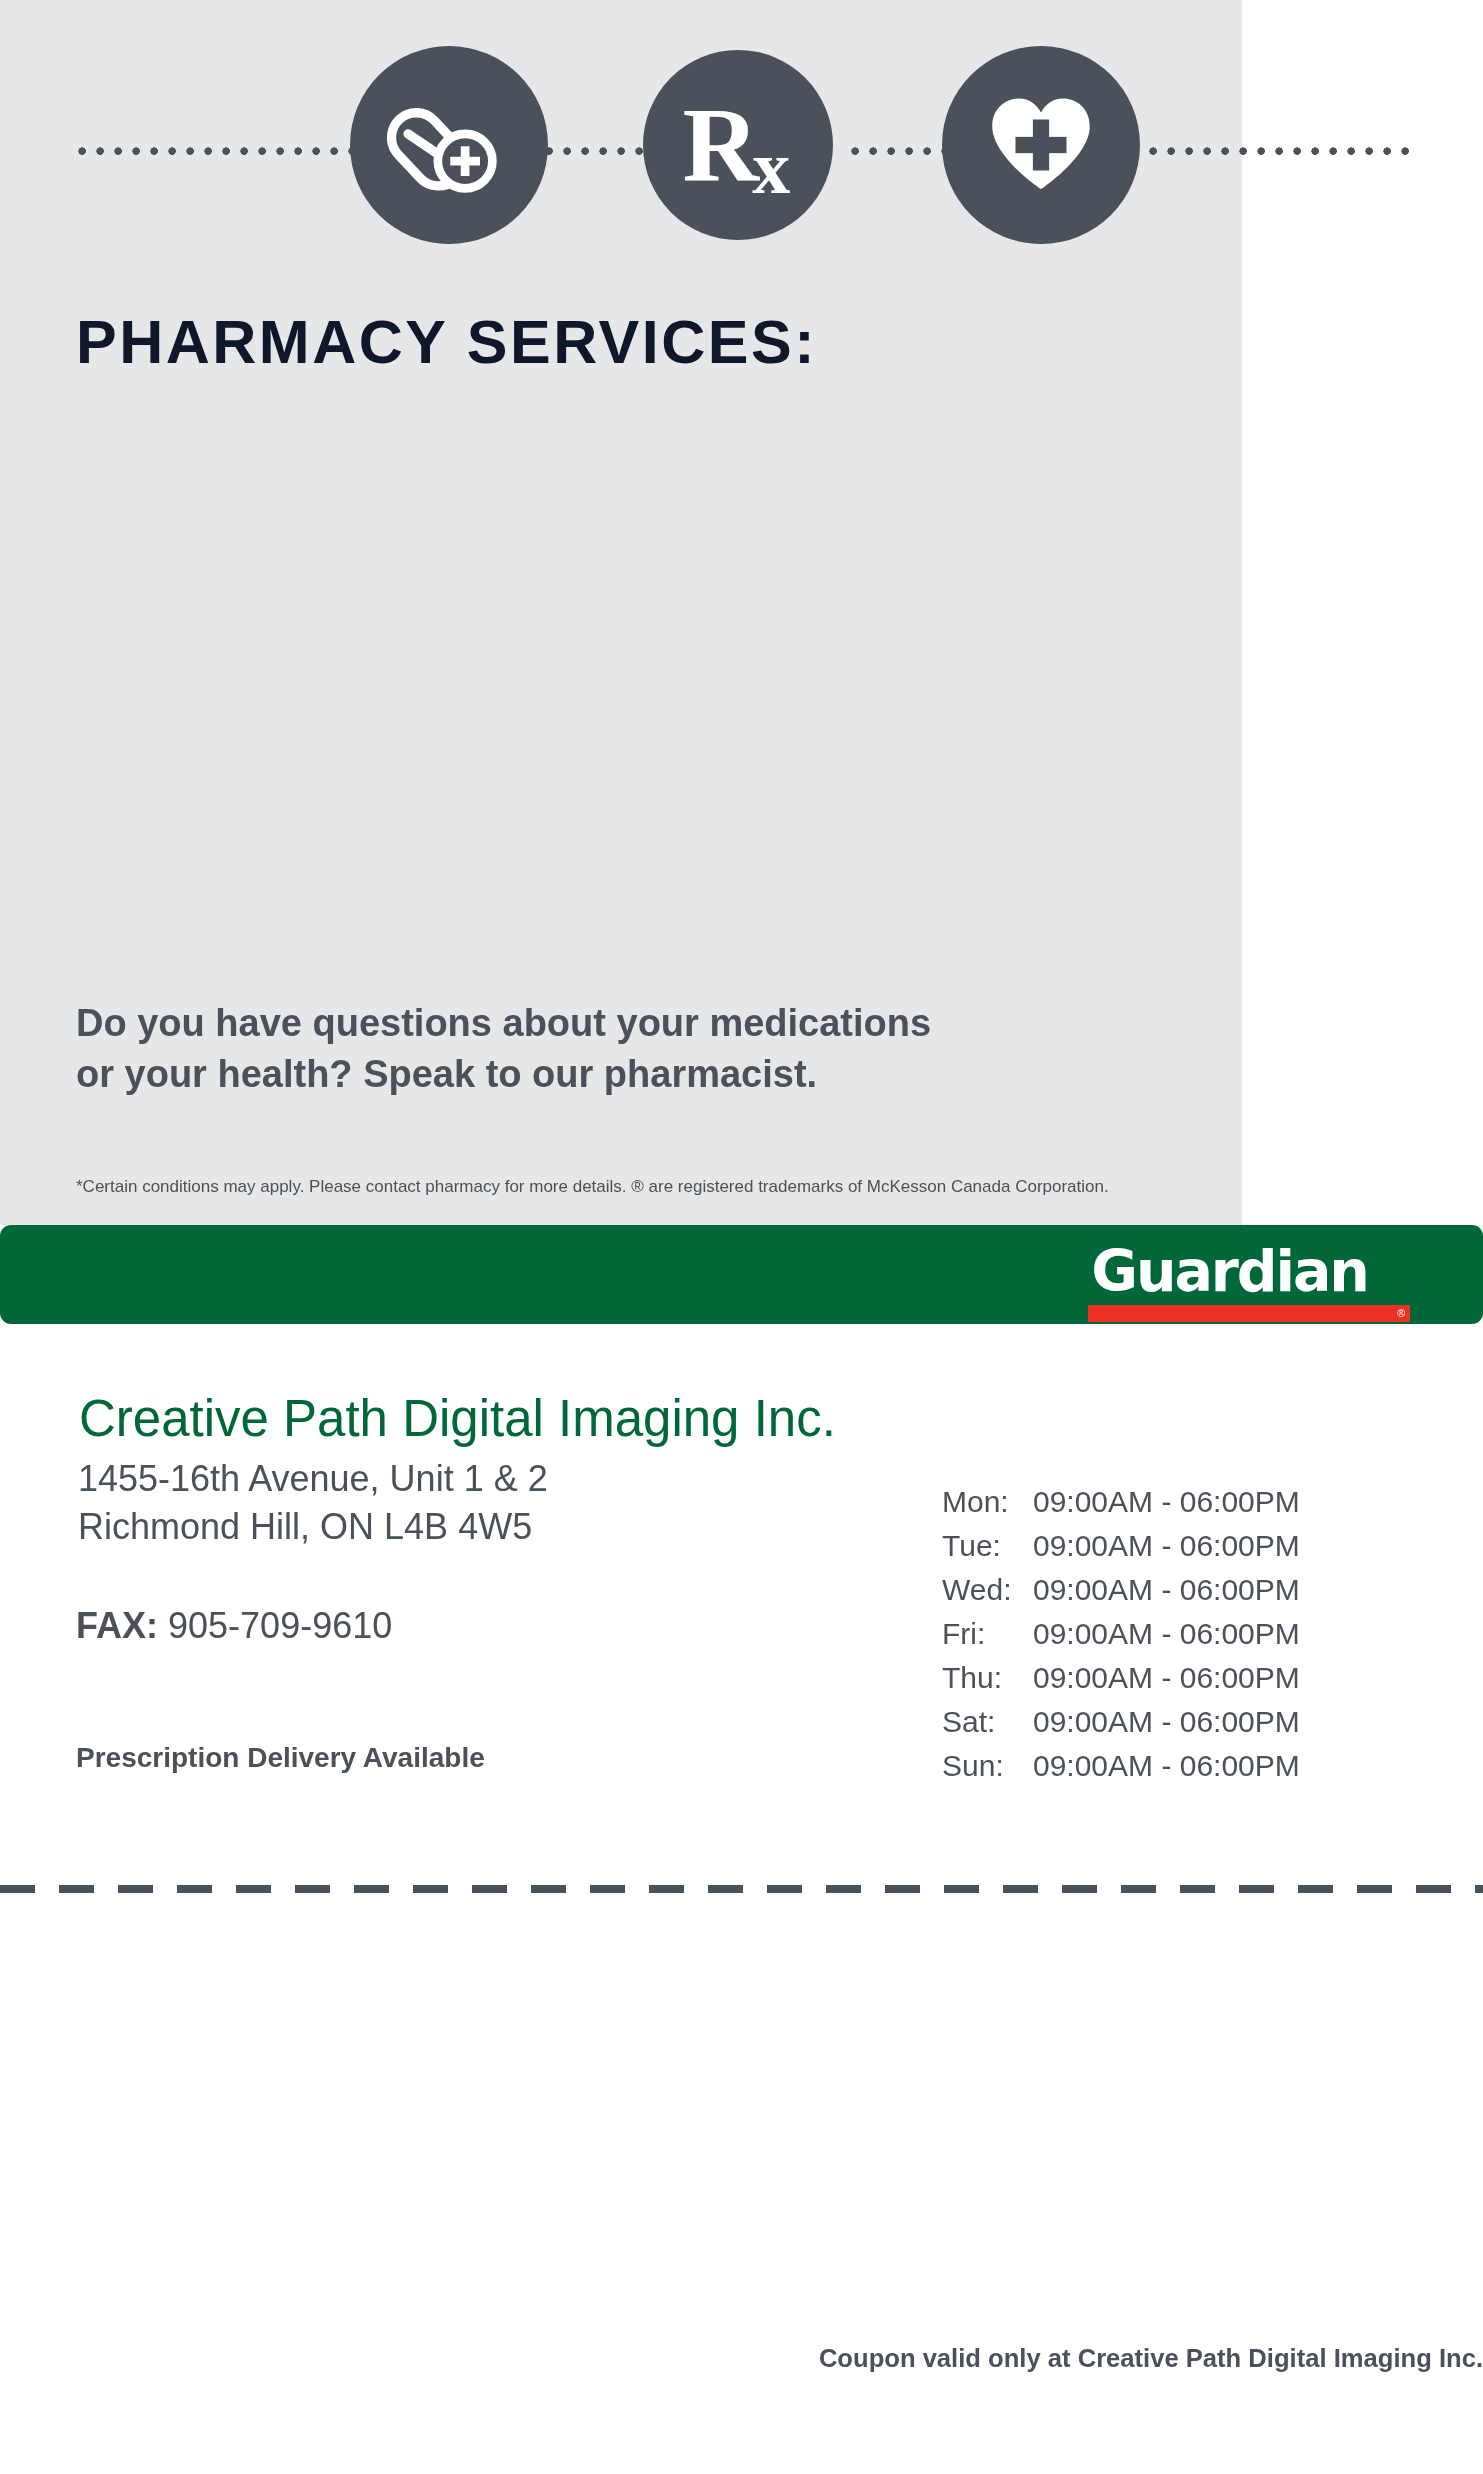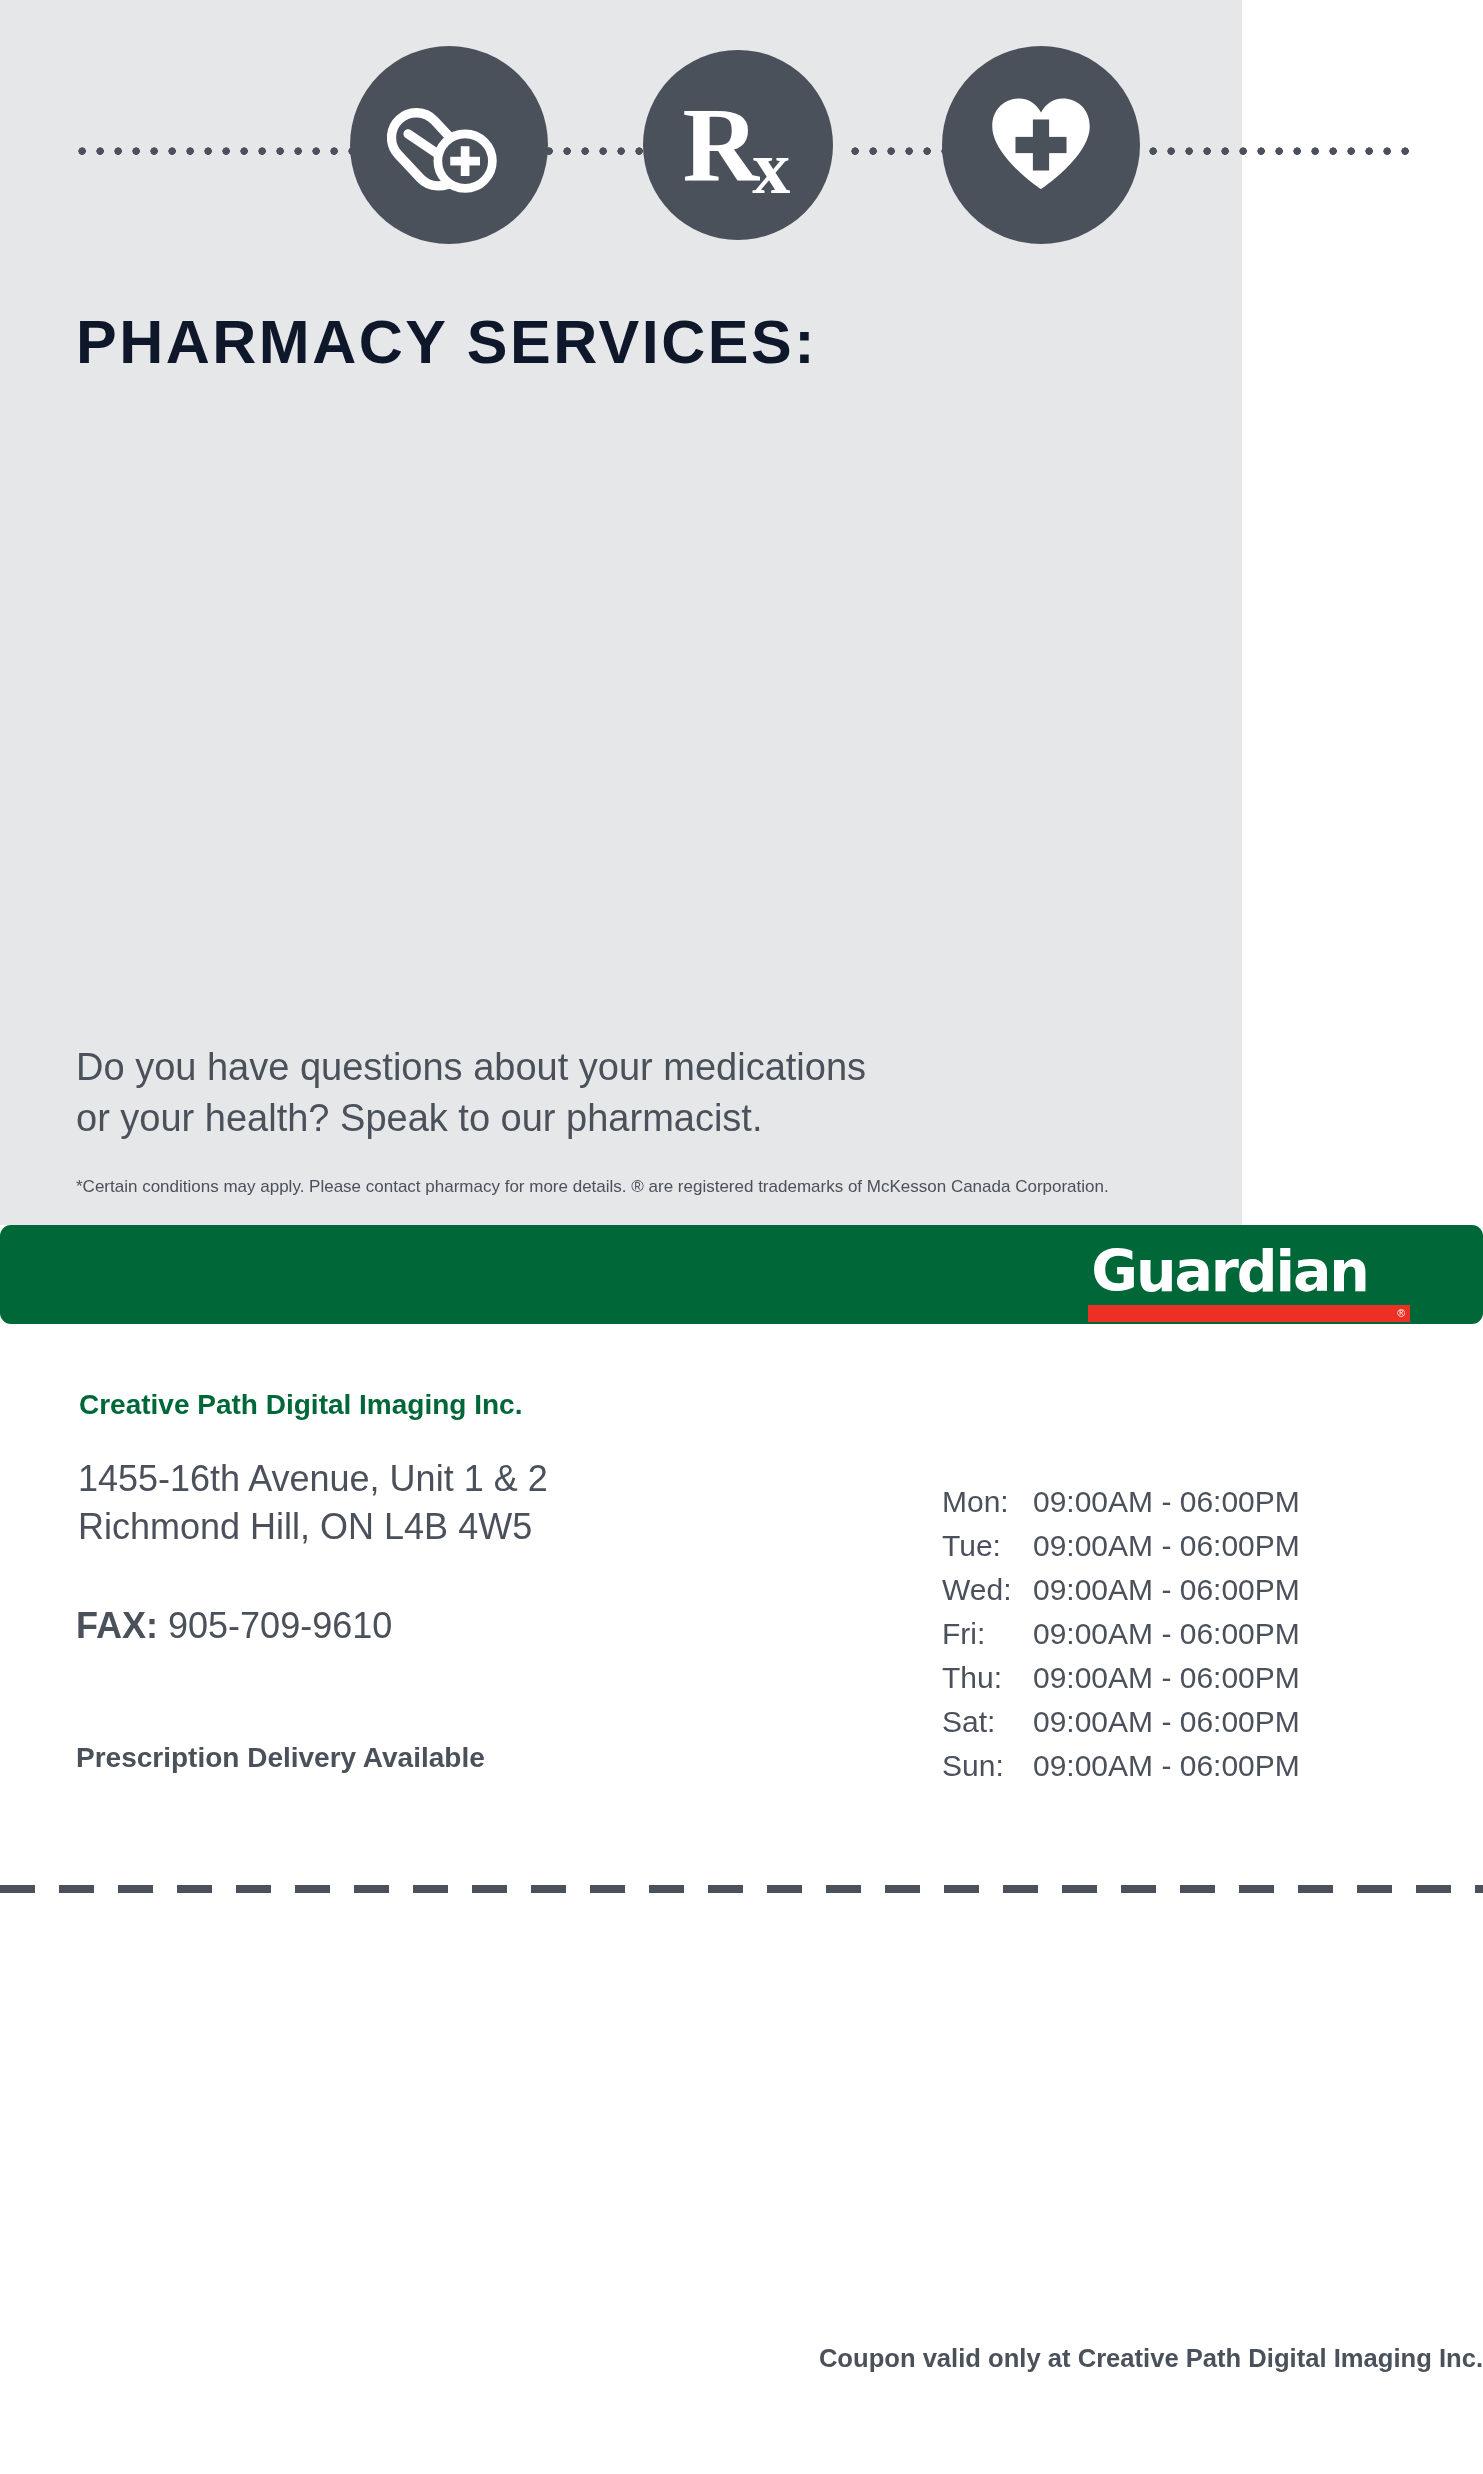--- a/index.html
+++ b/index.html
@@ -101,24 +101,23 @@
     height: 545px;
   }
 
   
   .question-block {
     position: absolute;
     left: 76px;
     top: 998px;
     width: 1239px;
     font-size: 38px;
-    font-weight: normal;
+    font-weight: bold;
     color: #4b515b;
     line-height: 1.35;
-    margin-top: 44px;
   }
   .question-block div { white-space: nowrap; }
 
   
   .disclaimer {
     position: absolute;
     left: 76px;
     top: 1177px;
     width: 1339px;
     font-size: 17px;
@@ -174,22 +173,22 @@
     left: 0;
     top: 1349px;
     width: 1483px;
     height: 537px;
     background: #ffffff;
   }
   .store-name {
     position: absolute;
     left: 79px;
     top: 40px;
-    font-size: 28px;
-    font-weight: bold;
+    font-size: 51px;
+    font-weight: normal;
     color: #006838;
     white-space: nowrap;
   }
   .store-address {
     position: absolute;
     left: 78px;
     top: 106px;
     font-size: 36px;
     color: #4b515b;
     line-height: 1.33;

